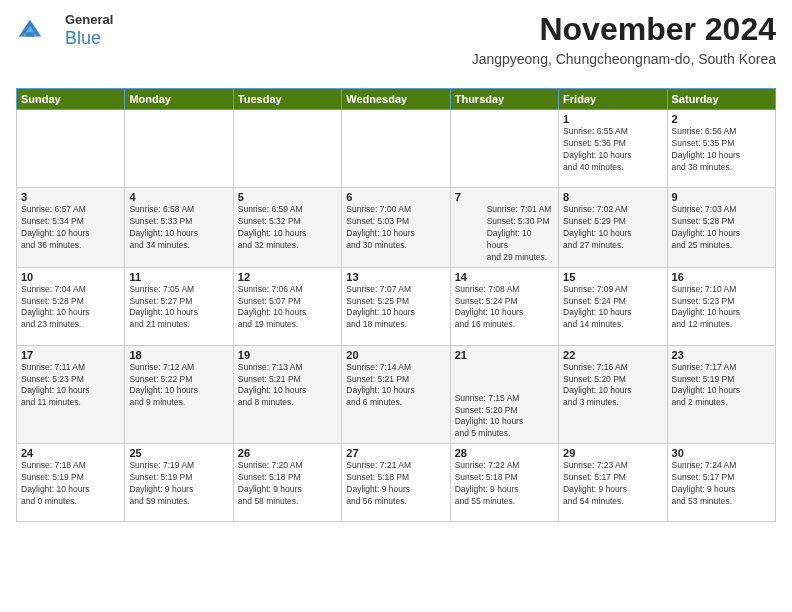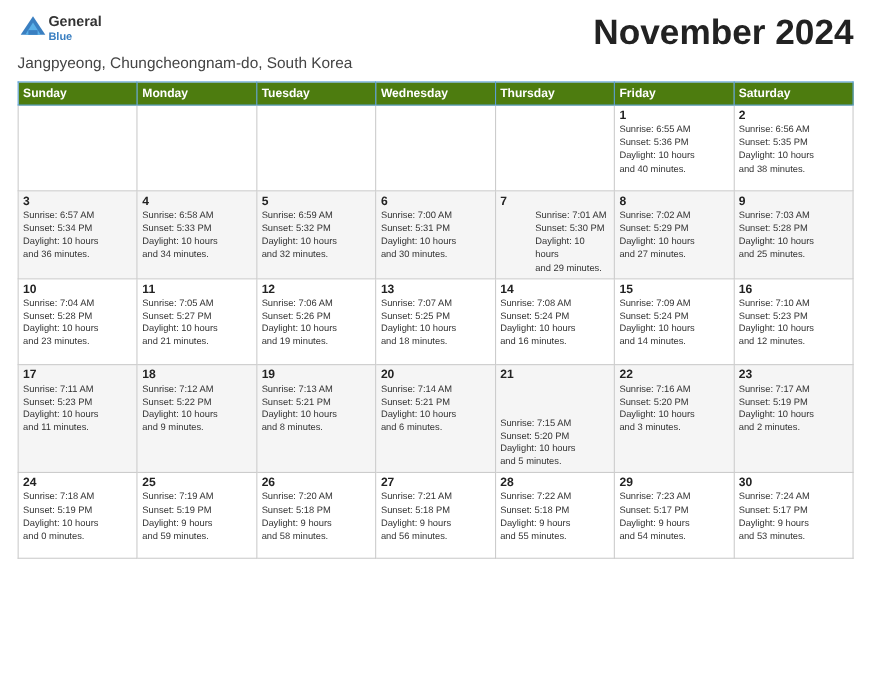--- a/index.html
+++ b/index.html
@@ -15,40 +15,40 @@
     }
     .header-row {
       display: flex;
       align-items: flex-start;
       justify-content: space-between;
       margin-bottom: 2px;
     }
     .logo {
       display: flex;
       align-items: center;
-      gap: 0;
+      gap: 21px;
     }
     .logo-icon {
       width: 28px;
       height: 28px;
     }
     .title-block {
       text-align: right;
     }
     .month-title {
       font-size: 32px;
       font-weight: bold;
       color: #222;
       line-height: 1.1;
     }
     .subtitle {
       font-size: 14px;
       color: #444;
-      text-align: left;
-      margin-bottom: 9px;
+      text-align: right;
+      margin-bottom: 21px;
     }
     table {
       width: 100%;
       border-collapse: collapse;
       table-layout: fixed;
     }
     thead tr th {
       background: #4d7c0f;
       color: #fff;
       font-size: 11px;
@@ -94,21 +94,21 @@
 <div class="container">
   <div class="header-row">
     <div class="logo">
       <svg class="logo-icon" viewBox="0 0 40 40">
         <polygon points="20,4 36,28 4,28" fill="#3a7fc1"></polygon>
         <polygon points="20,12 30,28 10,28" fill="#5ab0e8"></polygon>
         <rect x="14" y="22" width="12" height="6" fill="#3a7fc1"></rect>
       </svg>
       <div>
         <div style="font-size:13px;font-weight:bold;color:#333;line-height:1.2;">General</div>
-        <div style="font-size:10px;font-weight:bold;color:#3a7fc1;line-height:1.2;">Blue</div>
+        <div style="font-size:18px;font-weight:normal;color:#3a7fc1;line-height:1.2;">Blue</div>
       </div>
     </div>
     <div class="title-block">
       <div class="month-title">November 2024</div>
     </div>
   </div>
   <div class="subtitle">Jangpyeong, Chungcheongnam-do, South Korea</div>
   <table>
     <thead>
       <tr>
@@ -161,21 +161,21 @@
           <td>
             <span class="day-num">5</span>
             <div class="day-info" style="white-space: pre-line;">Sunrise: 6:59 AM
 Sunset: 5:32 PM
 Daylight: 10 hours
 and 32 minutes.</div>
           </td>
           <td>
             <span class="day-num">6</span>
             <div class="day-info" style="white-space: pre-line;">Sunrise: 7:00 AM
-Sunset: 5:31 PM
+Sunset: 5:03 PM
 Daylight: 10 hours
 and 30 minutes.</div>
           </td>
           <td>
             <span class="day-num">7</span>
             <div class="day-info" style="white-space: pre-line; margin-left: 32px;">Sunrise: 7:01 AM
 Sunset: 5:30 PM
 Daylight: 10 hours
 and 29 minutes.</div>
           </td>
@@ -205,21 +205,21 @@
           <td>
             <span class="day-num">11</span>
             <div class="day-info" style="white-space: pre-line;">Sunrise: 7:05 AM
 Sunset: 5:27 PM
 Daylight: 10 hours
 and 21 minutes.</div>
           </td>
           <td>
             <span class="day-num">12</span>
             <div class="day-info" style="white-space: pre-line;">Sunrise: 7:06 AM
-Sunset: 5:26 PM
+Sunset: 5:07 PM
 Daylight: 10 hours
 and 19 minutes.</div>
           </td>
           <td>
             <span class="day-num">13</span>
             <div class="day-info" style="white-space: pre-line;">Sunrise: 7:07 AM
 Sunset: 5:25 PM
 Daylight: 10 hours
 and 18 minutes.</div>
           </td>

